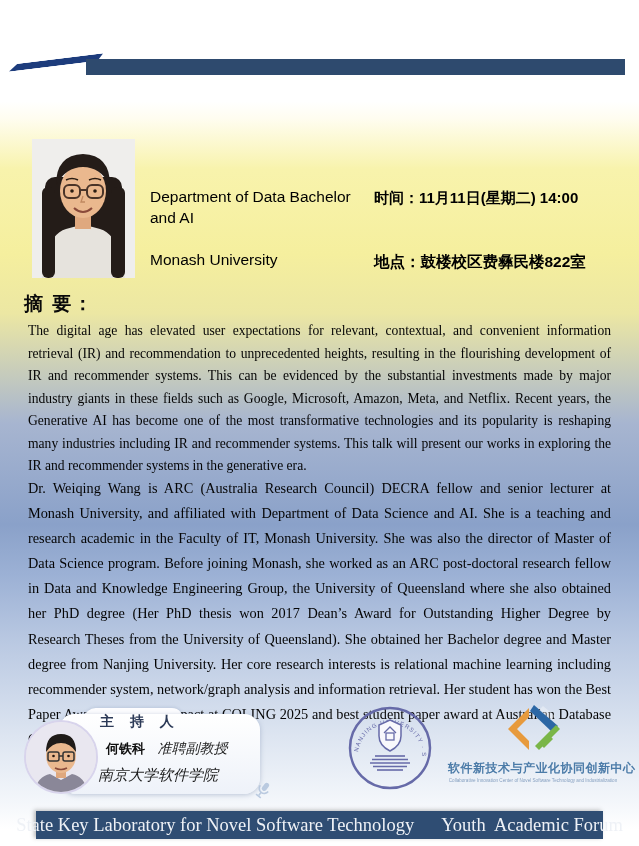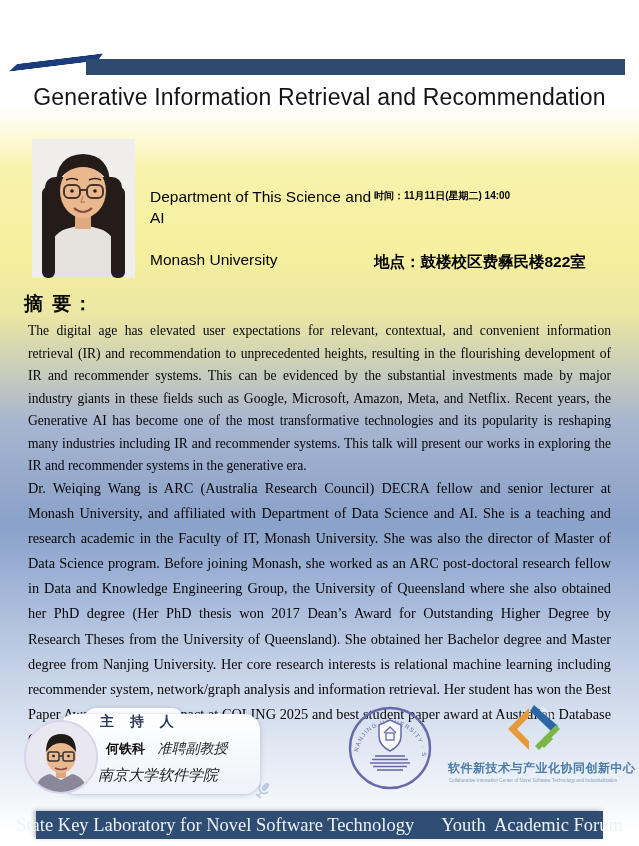--- a/index.html
+++ b/index.html
@@ -32,21 +32,21 @@
                    font-size:23px; color:#141414; letter-spacing:.2px; }
   
   .speaker-photo { position:absolute; left:32px; top:139px; width:103px; height:139px;
                    overflow:hidden; }
   .sp-name-row { position:absolute; left:150px; top:148px; white-space:nowrap; }
   .sp-name { font-size:22px; font-weight:800; color:#000; }
   .sp-pos  { font-size:15px; color:#111; margin-left:9px; }
   .sp-dept { position:absolute; left:150px; top:186px; width:228px;
              font-size:15.5px; line-height:21px; color:#000; }
   .sp-univ { position:absolute; left:150px; top:251px; font-size:15.5px; color:#000; }
-  .sp-time { position:absolute; left:374px; top:189px; font-size:10px; font-weight:700; color:#000; white-space:nowrap; }
+  .sp-time { position:absolute; left:374px; top:189px; font-size:15px; font-weight:700; color:#000; white-space:nowrap; }
   .sp-venue{ position:absolute; left:374px; top:252px; font-size:15.5px; font-weight:700; color:#000; white-space:nowrap; }
   
   .sec-heading { position:absolute; left:24px; font-size:19px; font-weight:800;
                  color:#0a0a0a; letter-spacing:2px; }
   .abstract-heading { top:291px; }
   .abstract-body { position:absolute; left:28px; width:583px; top:320px;
                    font-family:"Liberation Serif","DejaVu Serif",serif;
                    font-size:13.6px; line-height:22.5px; text-align:justify; color:#050505; }
   .bio-heading { top:448px; }
   .bio-body { position:absolute; left:28px; width:583px; top:476px;
@@ -91,21 +91,20 @@
 <body>
 
 <div class="poster">
 
   <div class="skl-logo">
     <div class="skl-slash"></div>
     <div class="skl-base"></div>
   </div>
   <div class="header-bar"></div>
 
-  <div class="seminar-title">Generative Information Retrieval and Recommendation</div>
 
   <div class="speaker-photo">
     <svg width="103" height="139" viewBox="0 0 103 139">
       <rect x="0" y="0" width="103" height="139" fill="#efeeec"></rect>
       <rect x="13" y="38" width="77" height="101" rx="10" fill="#241c18"></rect>
       <path d="M10,139 Q14,96 34,90 Q42,87 51,87 Q60,87 68,90 Q88,96 93,139 Z" fill="#e6e3dd"></path>
       <rect x="10" y="48" width="13" height="91" rx="6" fill="#241c18"></rect>
       <rect x="79" y="48" width="14" height="91" rx="6" fill="#241c18"></rect>
       <rect x="43" y="72" width="16" height="18" fill="#dfa87e"></rect>
       <ellipse cx="51" cy="52" rx="23" ry="27" fill="#eab88e"></ellipse>
@@ -114,21 +113,21 @@
       <rect x="55" y="46" width="16" height="13" rx="5" fill="none" stroke="#4a3428" stroke-width="2"></rect>
       <path d="M48,51 L55,51" stroke="#4a3428" stroke-width="2"></path>
       <circle cx="40" cy="52" r="1.8" fill="#2a1c12"></circle>
       <circle cx="63" cy="52" r="1.8" fill="#2a1c12"></circle>
       <path d="M34,41 Q40,38 46,41" stroke="#2a1c12" stroke-width="1.5" fill="none"></path>
       <path d="M57,41 Q63,38 69,41" stroke="#2a1c12" stroke-width="1.5" fill="none"></path>
       <path d="M51,57 L49,63 L53,63" stroke="#c08860" stroke-width="1.3" fill="none"></path>
       <path d="M42,69 Q51,77 60,69" stroke="#8a4a3a" stroke-width="2" fill="none"></path>
     </svg>
   </div>
-  <div class="sp-dept">Department of This Science and AI</div>
+  <div class="sp-dept">Department of Data Bachelor and AI</div>
   <div class="sp-univ">Monash University</div>
   <div class="sp-time">时间：11月11日(星期二) 14:00</div>
   <div class="sp-venue">地点：鼓楼校区费彝民楼822室</div>
 
   <div class="sec-heading abstract-heading">摘 要：</div>
   <div class="abstract-body">The digital age has elevated user expectations for relevant, contextual, and convenient information retrieval (IR) and recommendation to unprecedented heights, resulting in the flourishing development of IR and recommender systems. This can be evidenced by the substantial investments made by major industry giants in these fields such as Google, Microsoft, Amazon, Meta, and Netflix. Recent years, the Generative AI has become one of the most transformative technologies and its popularity is reshaping many industries including IR and recommender systems. This talk will present our works in exploring the IR and recommender systems in the generative era.</div>
 
   <div class="bio-body">Dr. Weiqing Wang is ARC (Australia Research Council) DECRA fellow and senior lecturer at Monash University, and affiliated with Department of Data Science and AI. She is a teaching and research academic in the Faculty of IT, Monash University. She was also the director of Master of Data Science program. Before joining Monash, she worked as an ARC post-doctoral research fellow in Data and Knowledge Engineering Group, the University of Queensland where she also obtained her PhD degree (Her PhD thesis won 2017 Dean’s Award for Outstanding Higher Degree by Research Theses from the University of Queensland). She obtained her Bachelor degree and Master degree from Nanjing University. Her core research interests is relational machine learning including recommender system, network/graph analysis and information retrieval. Her student has won the Best Paper Award for Social Impact at COLING 2025 and best student paper award at Australian Database Conference 2020.</div>
 
   <div class="host-card">

